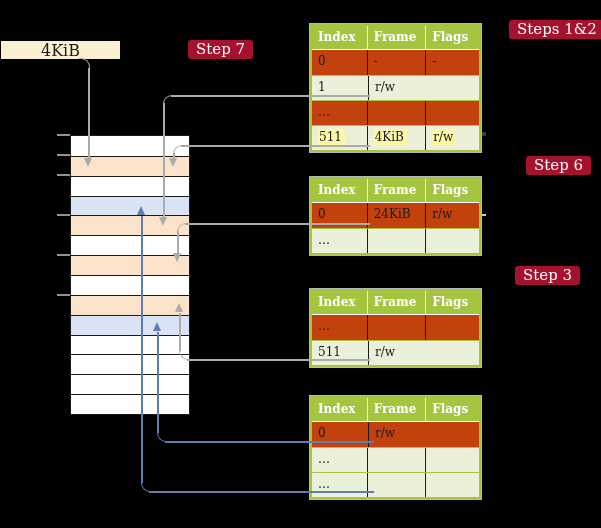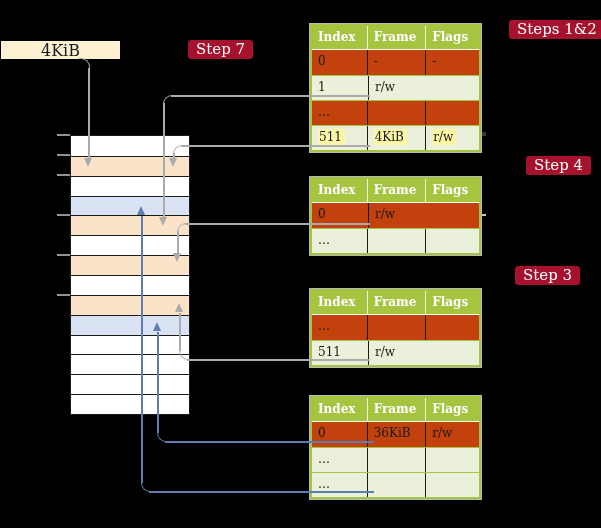--- a/index.html
+++ b/index.html
@@ -80,21 +80,21 @@
 <body>
 
 <div class="canvas">
 
   <div class="label-box">
     <span>4KiB</span>
   </div>
 
   <div class="badge b0">Step 7</div>
   <div class="badge b12">Steps 1&amp;2</div>
-  <div class="badge b3">Step 4</div>
+  <div class="badge b3">Step 6</div>
   <div class="badge b4">Step 3</div>
 
   <div class="memory-col" id="memory-col">
       <div class="mrow free"></div>
       <div class="mrow table"></div>
       <div class="mrow free"></div>
       <div class="mrow page"></div>
       <div class="mrow table"></div>
       <div class="mrow free"></div>
       <div class="mrow table"></div>
@@ -141,20 +141,21 @@
   </div>
 
   <div class="pt" style="top:177px">
     <div class="ph">
       <div class="hc c1">Index</div>
       <div class="hc c2">Frame</div>
       <div class="hc c3">Flags</div>
     </div>
     <div class="pr">
       <div class="pc c1"><span>0</span></div>
+      <div class="pc c2"><span>24KiB</span></div>
       <div class="pc c3"><span>r/w</span></div>
     </div>
     <div class="pr tint">
       <div class="pc c1"><span>…</span></div>
       <div class="pc c2"><span></span></div>
       <div class="pc c3"><span></span></div>
     </div>
   </div>
 
   <div class="pt" style="top:289px">
@@ -175,21 +176,20 @@
   </div>
 
   <div class="pt" style="top:396px">
     <div class="ph">
       <div class="hc c1">Index</div>
       <div class="hc c2">Frame</div>
       <div class="hc c3">Flags</div>
     </div>
     <div class="pr">
       <div class="pc c1"><span>0</span></div>
-      <div class="pc c2"><span>36KiB</span></div>
       <div class="pc c3"><span>r/w</span></div>
     </div>
     <div class="pr tint">
       <div class="pc c1"><span>…</span></div>
       <div class="pc c2"><span></span></div>
       <div class="pc c3"><span></span></div>
     </div>
     <div class="pr tint">
       <div class="pc c1"><span>…</span></div>
       <div class="pc c2"><span></span></div>

